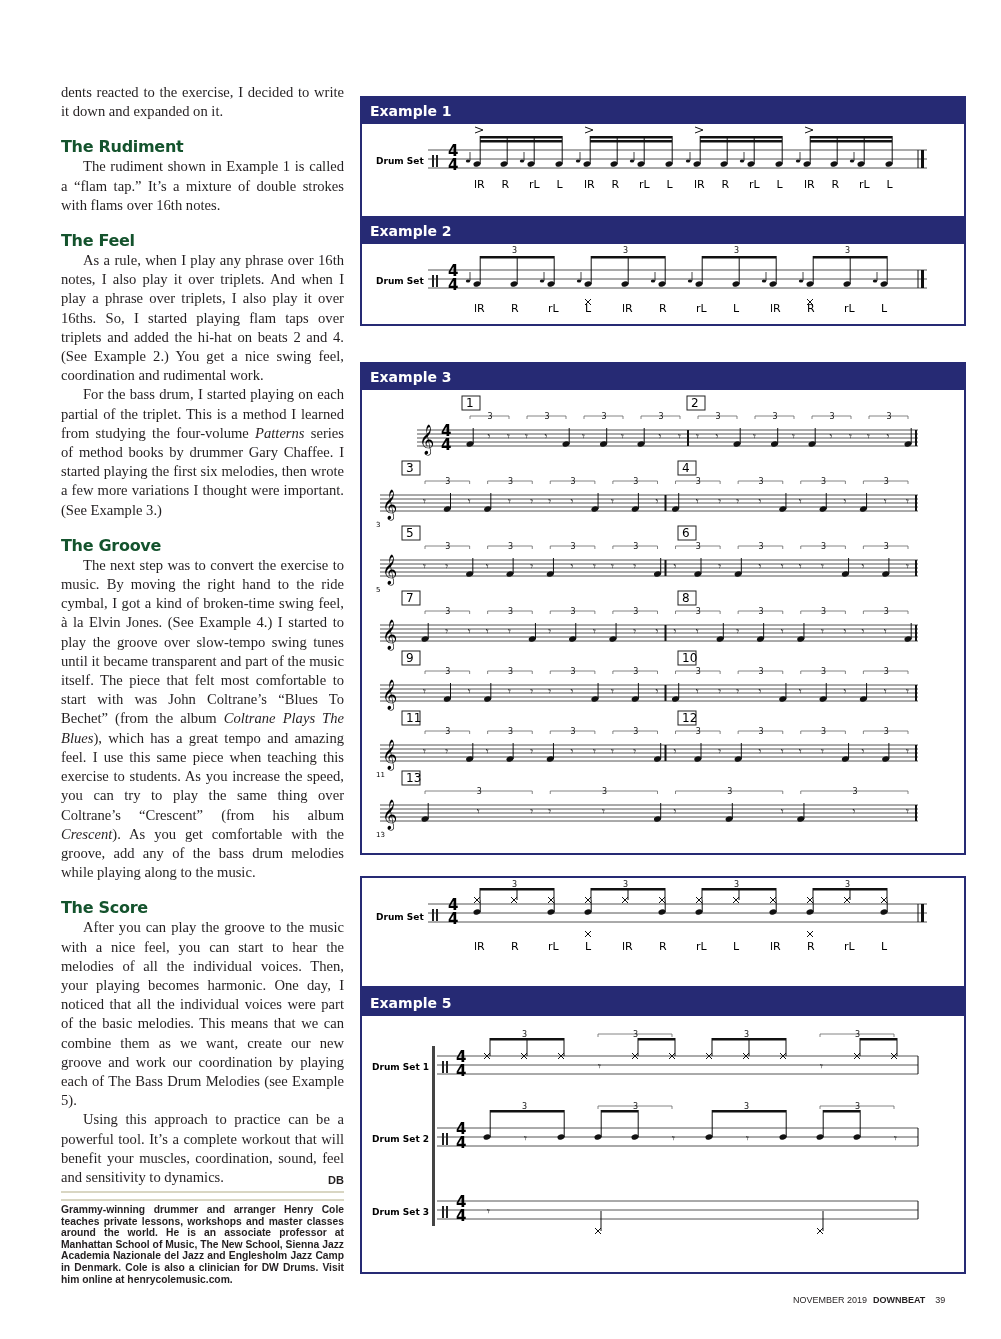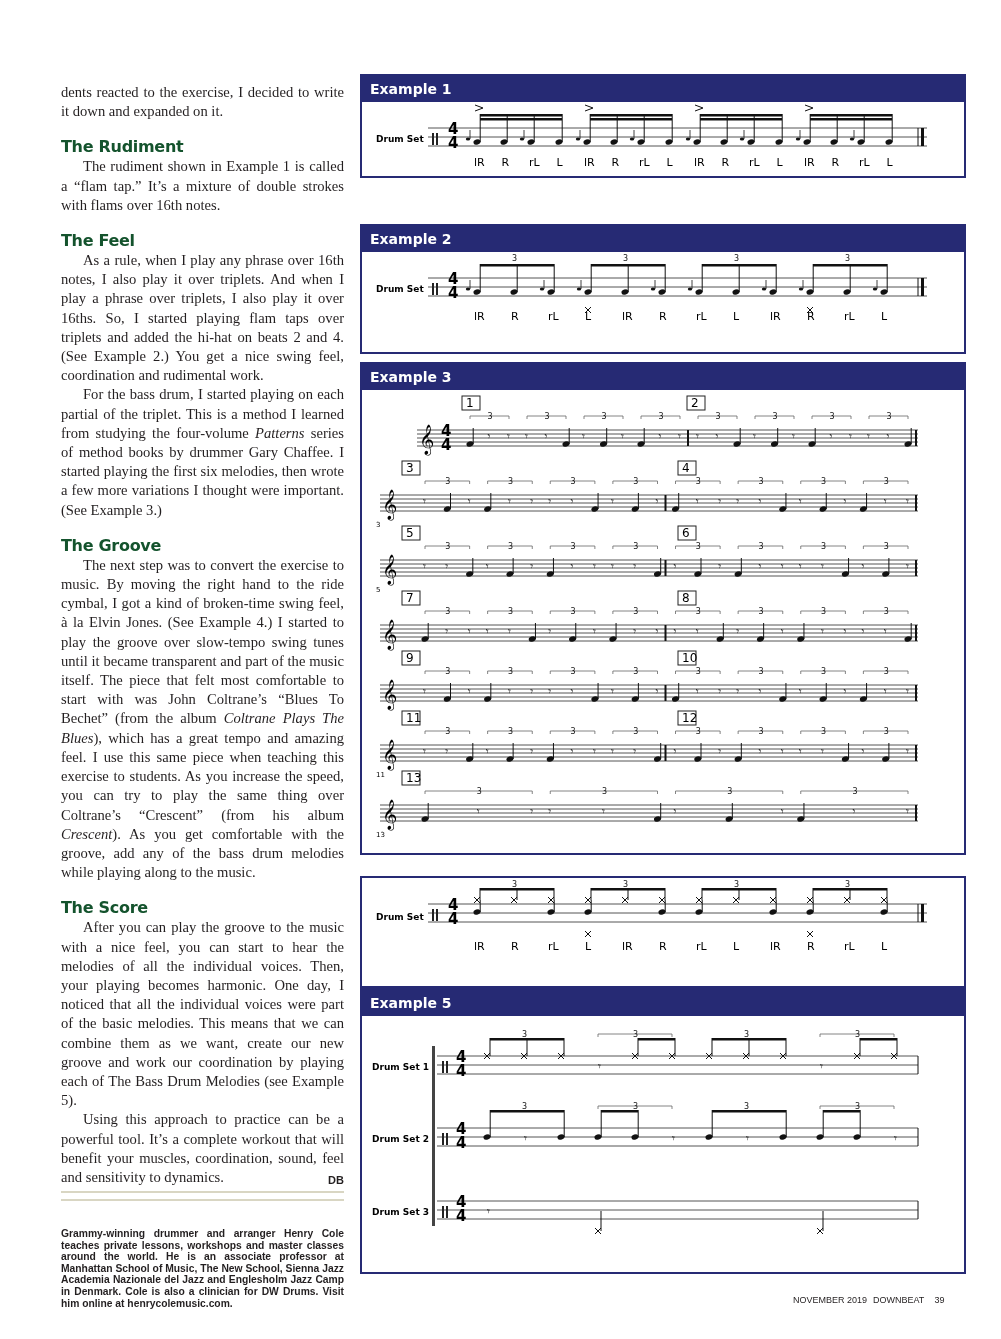--- a/index.html
+++ b/index.html
@@ -3,23 +3,23 @@
 <meta charset="utf-8">
 <style>
   html,body{margin:0;padding:0;background:#fff;}
   body{width:1001px;height:1339px;position:relative;overflow:hidden;font-family:"Liberation Serif","DejaVu Serif",serif;color:#231f20;}
   .col{position:absolute;left:61px;top:83px;width:283px;}
   .col p{margin:0;font-size:14.6px;line-height:19.2px;text-align:justify;text-indent:22px;hyphens:auto;}
   .col p.noindent{text-indent:0;}
   .col h2{margin:16px 0 0 0;font-family:"DejaVu Sans","Liberation Sans",sans-serif;font-weight:bold;font-size:16px;line-height:20px;color:#14532d;letter-spacing:-0.3px;}
   .signoff{font-family:"Liberation Sans",sans-serif;font-weight:bold;font-size:11px;float:right;margin-top:3px;}
   .rule{position:absolute;left:61px;top:1191px;width:283px;height:6px;border-top:2px solid #d9d6c3;border-bottom:2px solid #d9d6c3;}
-  .bio{position:absolute;left:61px;top:1204px;width:283px;font-family:"Liberation Sans",sans-serif;font-weight:bold;font-size:10.3px;line-height:11.6px;text-align:justify;color:#231f20;margin-top:24px;}
+  .bio{position:absolute;left:61px;top:1204px;width:283px;font-family:"Liberation Sans",sans-serif;font-weight:bold;font-size:10.3px;line-height:11.6px;text-align:justify;color:#231f20;}
   .footer{position:absolute;left:793px;top:1295px;font-family:"Liberation Sans",sans-serif;font-size:9px;color:#231f20;}
-  .footer b{font-weight:normal;margin-left:6px;}
+  .footer b{font-weight:bold;margin-left:6px;}
   .footer .pg{margin-left:10px;}
   .ex{position:absolute;left:360px;width:606px;border:2px solid #262a74;box-sizing:border-box;background:#fff;}
   .ex .bar{background:#262a74;color:#fff;font-family:"DejaVu Sans","Liberation Sans",sans-serif;font-weight:bold;font-size:14px;height:26px;line-height:26px;padding-left:8px;}
   .ex svg{display:block;}
   .lbl{font-family:"DejaVu Sans",sans-serif;font-size:9px;font-weight:bold;}
   .stick{font-family:"DejaVu Sans",sans-serif;font-size:11px;}
 </style>
 </head>
 <body>
 
@@ -38,21 +38,21 @@
   <p><span>The next step was to convert the exercise to music. By moving the right hand to the ride cymbal, I got a kind of broken-time swing feel, à la Elvin Jones. (See Example 4.) I started to play the groove over slow-tempo swing tunes until it became transparent and part of the music itself. The piece that felt most comfortable to start with was John Coltrane’s “Blues To Bechet” (from the album </span><i>Coltrane Plays The Blues</i><span>), which has a great tempo and amazing feel. I use this same piece when teaching this exercise to students. As you increase the speed, you can try to play the same thing over Coltrane’s “Crescent” (from his album </span><i>Crescent</i><span>). As you get comfortable with the groove, add any of the bass drum melodies while playing along to the music.</span></p>
 
   <h2>The Score</h2>
   <p>After you can play the groove to the music with a nice feel, you can start to hear the melodies of all the individual voices. Then, your playing becomes harmonic. One day, I noticed that all the individual voices were part of the basic melodies. This means that we can combine them as we want, create our new groove and work our coordination by playing each of The Bass Drum Melodies (see Example 5).</p>
   <p><span>Using this approach to practice can be a powerful tool. It’s a complete workout that will benefit your muscles, coordination, sound, feel and sensitivity to dynamics.</span><span class="signoff">DB</span></p>
 </div>
 
 <div class="rule"></div>
 <div class="bio">Grammy-winning drummer and arranger Henry Cole teaches private lessons, workshops and master classes around the world. He is an associate professor at Manhattan School of Music, The New School, Sienna Jazz Academia Nazionale del Jazz and Englesholm Jazz Camp in Denmark. Cole is also a clinician for DW Drums. Visit him online at henrycolemusic.com.</div>
 
-<div class="ex" style="top:74px;height:104px;">
+<div class="ex" style="top:96px;height:124px;">
   <div class="bar">Example 1</div>
   <svg width="602" height="80" id="svg-ex1">
       <text x="14" y="40" class="lbl" font-size="9" font-weight="bold" font-family="DejaVu Sans,sans-serif">Drum Set</text>
       <line x1="66" x2="565" y1="26" y2="26" stroke="#555" stroke-width="1"></line>
       <line x1="66" x2="565" y1="35" y2="35" stroke="#555" stroke-width="1"></line>
       <line x1="66" x2="565" y1="44" y2="44" stroke="#555" stroke-width="1"></line>
       <rect x="70" y="31" width="2" height="12" fill="#222"></rect>
       <rect x="74" y="31" width="2" height="12" fill="#222"></rect>
       <text x="86" y="32" font-size="15" font-weight="bold" font-family="DejaVu Sans,sans-serif">4</text>
       <text x="86" y="46" font-size="15" font-weight="bold" font-family="DejaVu Sans,sans-serif">4</text>
@@ -130,21 +130,21 @@
       <text x="414.5" y="64" class="stick" font-size="11" font-family="DejaVu Sans,sans-serif">L</text>
       <text x="442" y="64" class="stick" font-size="11" font-family="DejaVu Sans,sans-serif">lR</text>
       <text x="469.5" y="64" class="stick" font-size="11" font-family="DejaVu Sans,sans-serif">R</text>
       <text x="497" y="64" class="stick" font-size="11" font-family="DejaVu Sans,sans-serif">rL</text>
       <text x="524.5" y="64" class="stick" font-size="11" font-family="DejaVu Sans,sans-serif">L</text>
       <line x1="556" x2="556" y1="26" y2="44" stroke="#111" stroke-width="1"></line>
       <rect x="559" y="26" width="3" height="18" fill="#111"></rect>
     </svg>
 </div>
 
-<div class="ex" style="top:224px;height:130px;">
+<div class="ex" style="top:216px;height:110px;">
   <div class="bar">Example 2</div>
   <svg width="602" height="80" id="svg-ex2">
       <text x="14" y="40" class="lbl" font-size="9" font-weight="bold" font-family="DejaVu Sans,sans-serif">Drum Set</text>
       <line x1="66" x2="565" y1="26" y2="26" stroke="#555" stroke-width="1"></line>
       <line x1="66" x2="565" y1="35" y2="35" stroke="#555" stroke-width="1"></line>
       <line x1="66" x2="565" y1="44" y2="44" stroke="#555" stroke-width="1"></line>
       <rect x="70" y="31" width="2" height="12" fill="#222"></rect>
       <rect x="74" y="31" width="2" height="12" fill="#222"></rect>
       <text x="86" y="32" font-size="15" font-weight="bold" font-family="DejaVu Sans,sans-serif">4</text>
       <text x="86" y="46" font-size="15" font-weight="bold" font-family="DejaVu Sans,sans-serif">4</text>

